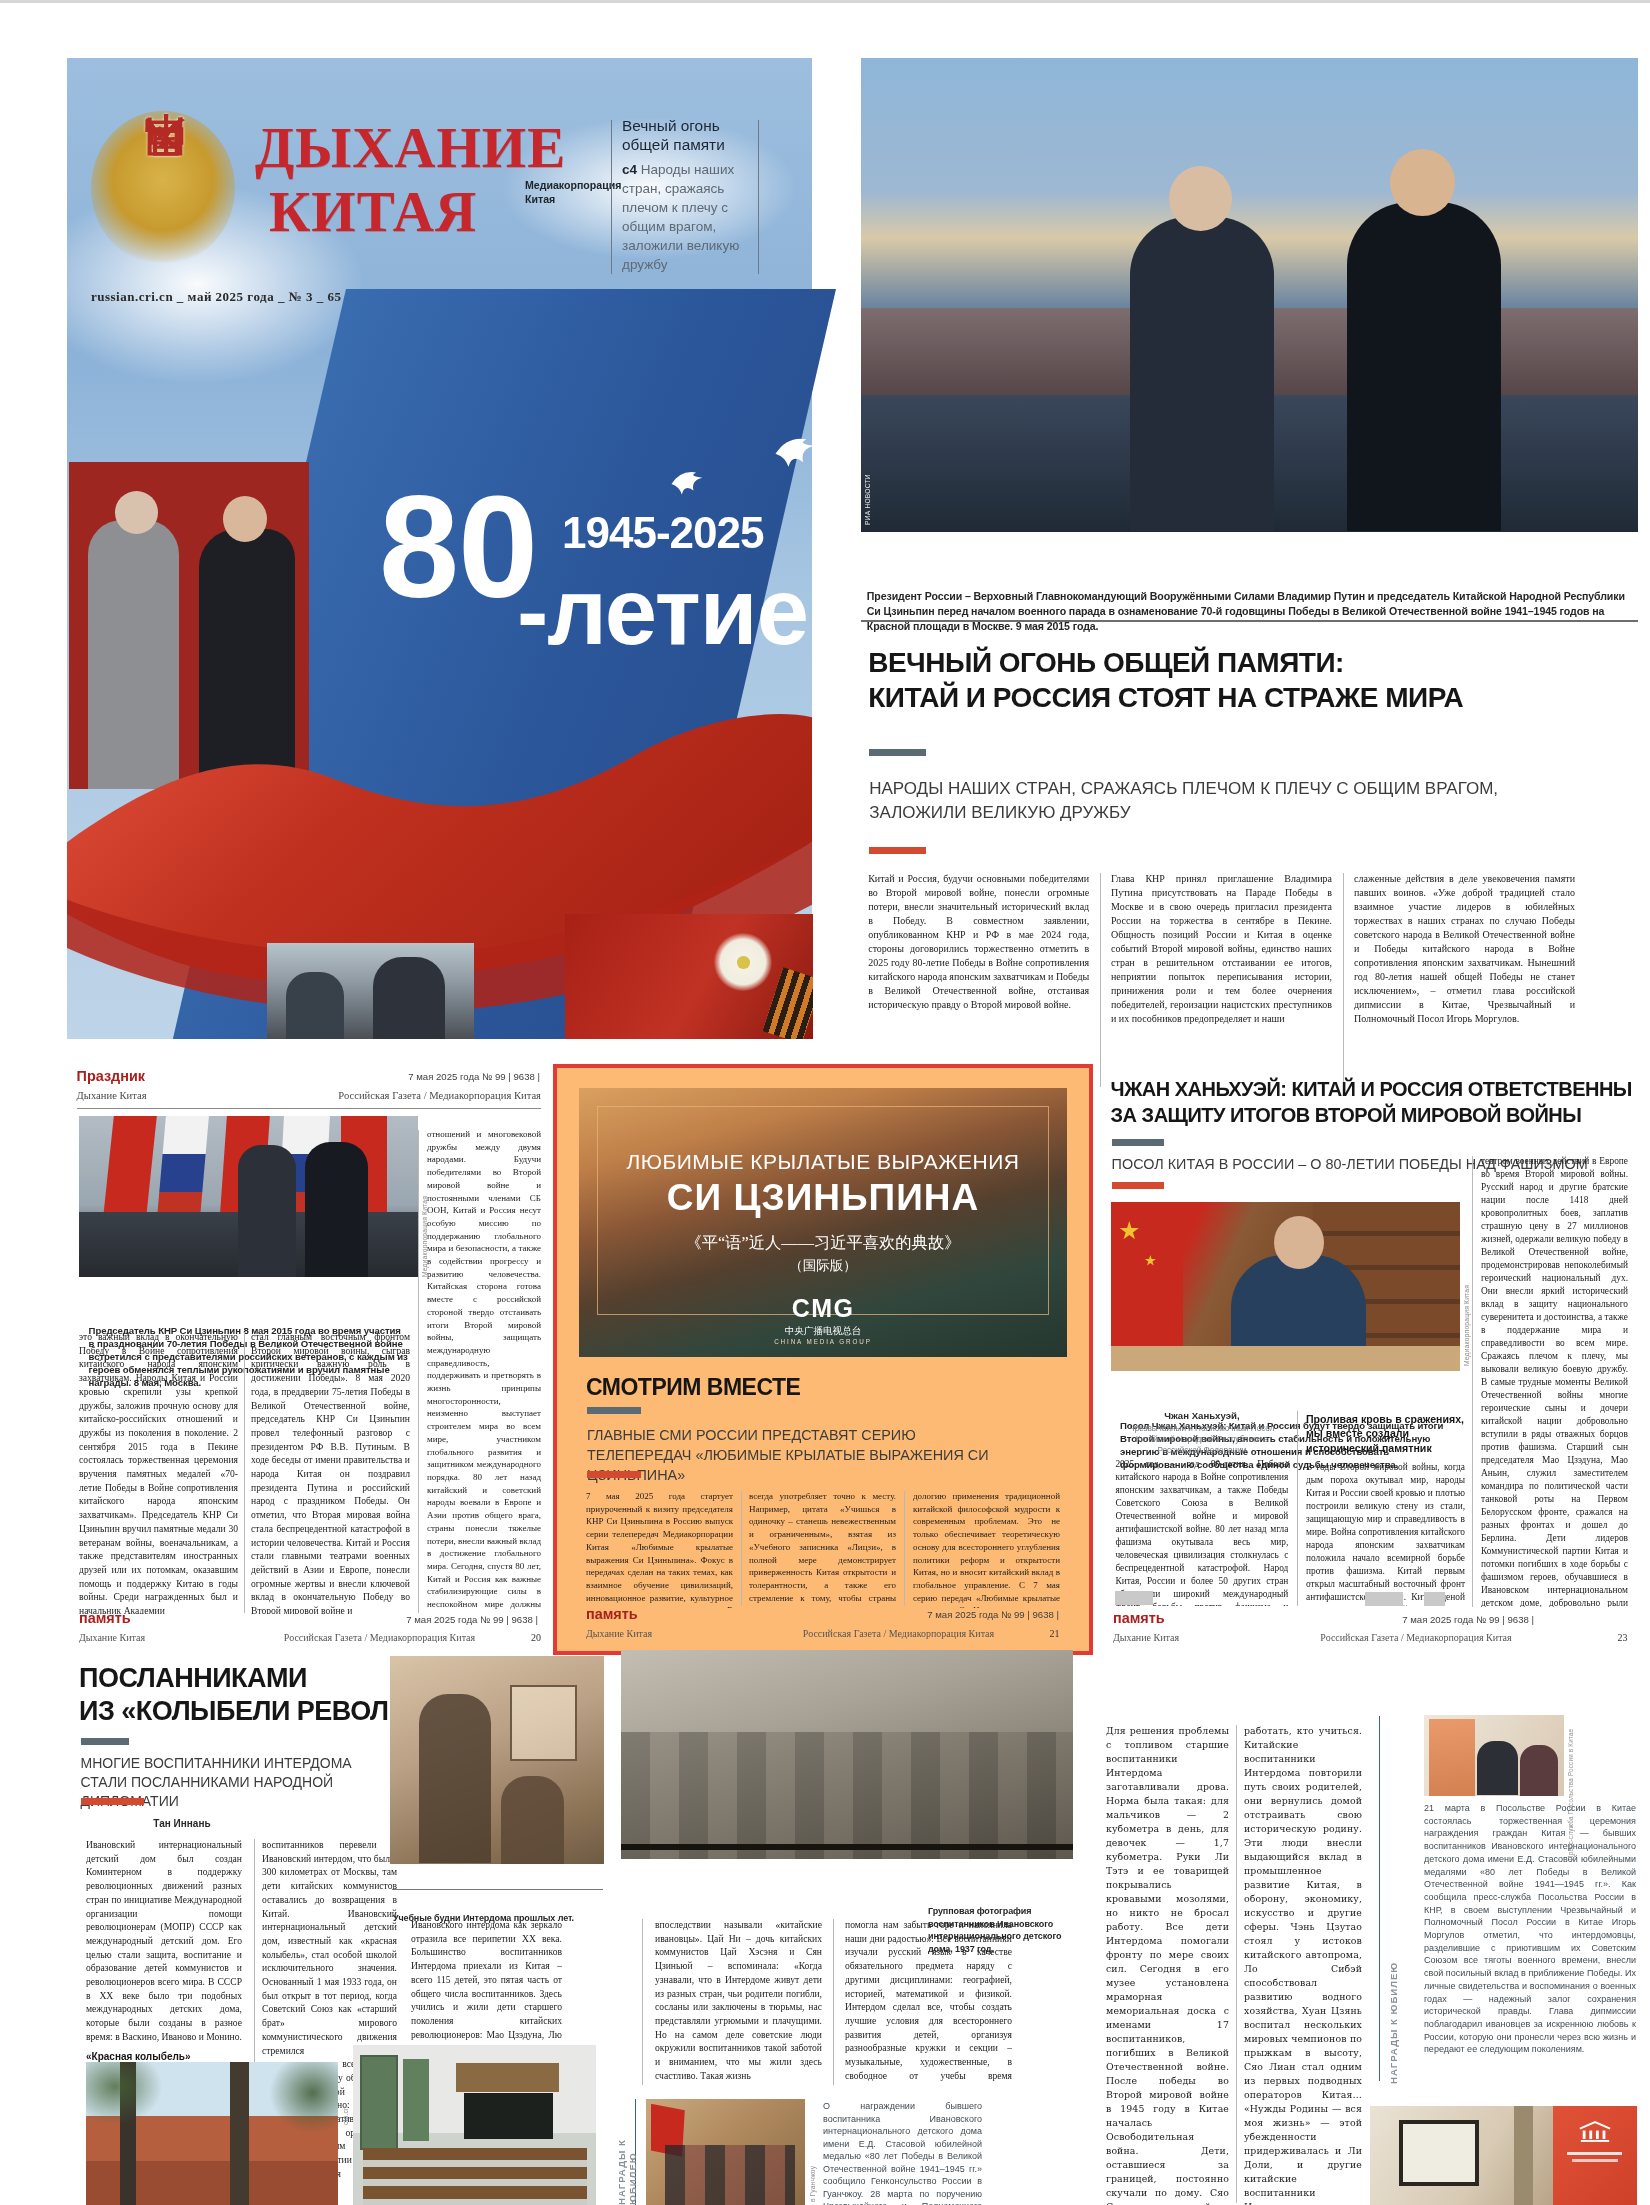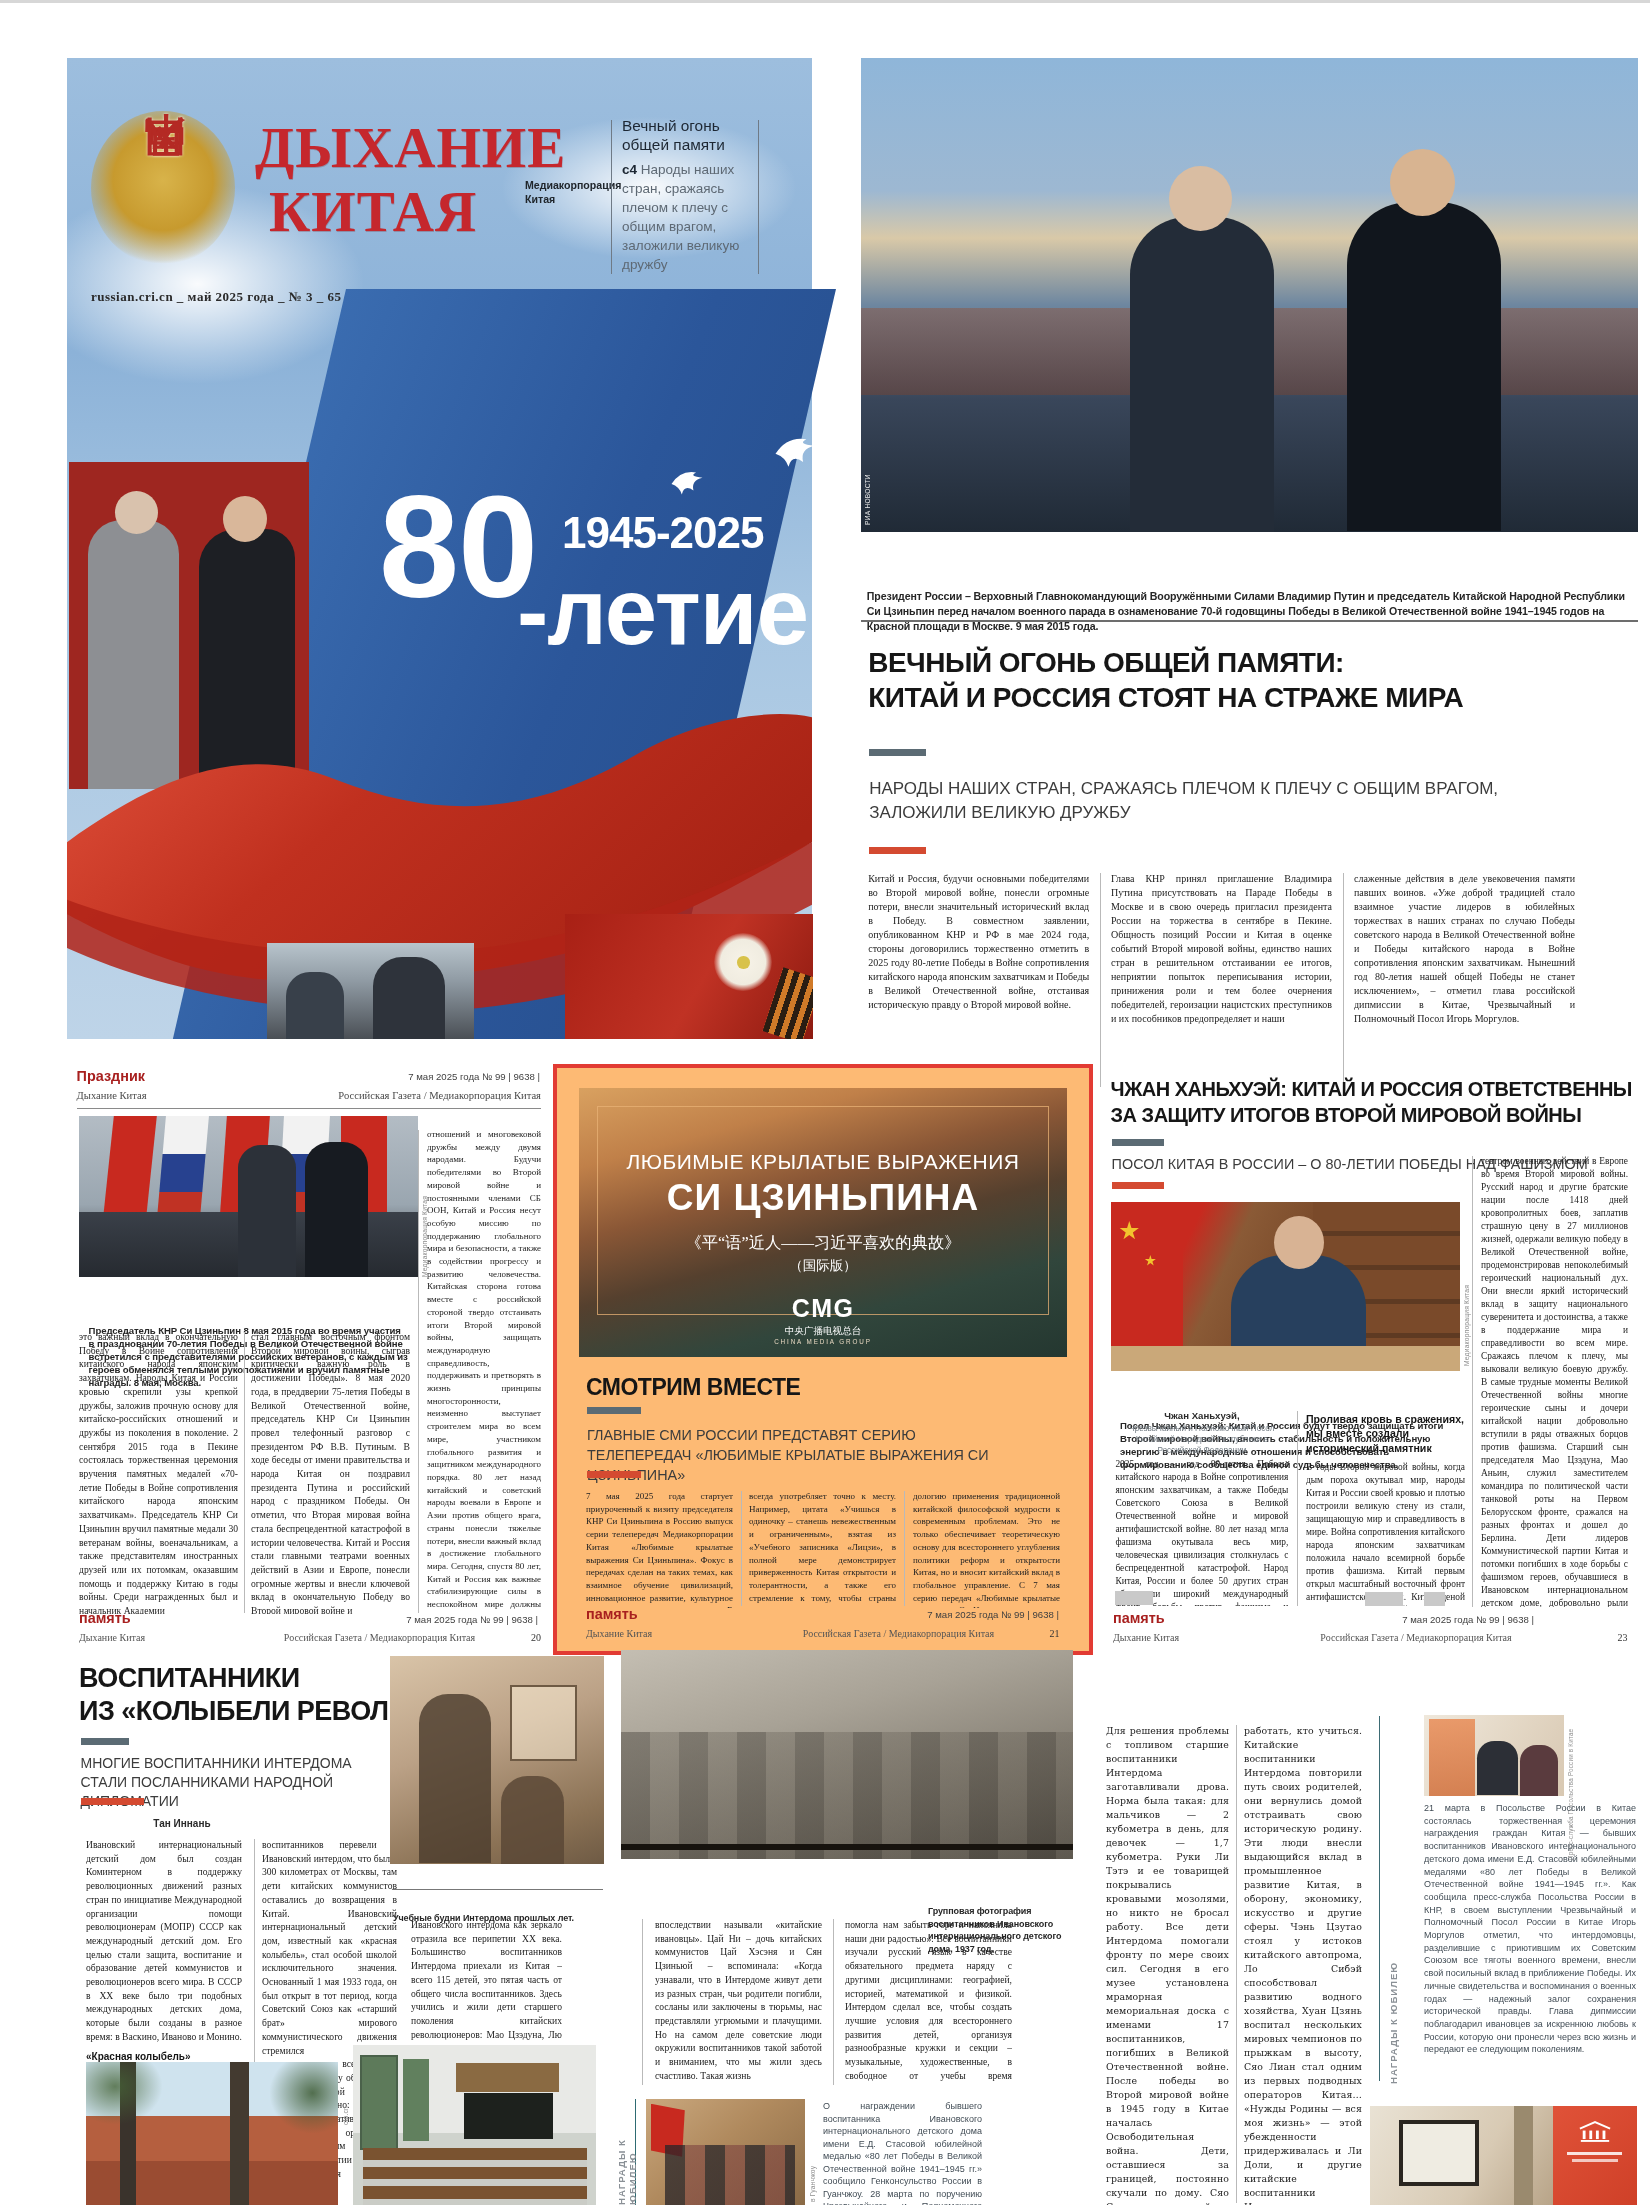--- a/index.html
+++ b/index.html
@@ -241,21 +241,21 @@
 
     <div class="abs rubric" style="left:12px;top:542px;font-size:14.4px;">память</div>
     <div class="abs small-meta" style="left:231px;top:546px;width:202px;text-align:right;">7 мая 2025 года    № 99  |  9638  |</div>
     <div class="abs serif" style="left:12px;top:564px;font-size:10px;color:#555;">Дыхание Китая</div>
     <div class="abs serif" style="left:202px;top:564px;width:226px;text-align:center;font-size:10px;color:#555;">Российская Газета / Медиакорпорация Китая</div>
     <div class="abs serif" style="left:505px;top:564px;width:21.6px;text-align:right;font-size:10px;color:#333;">23</div>
   </div>
 
   <div class="abs" id="bottom" style="left:67px;top:1649px;width:1570px;height:556px;">
 
-    <div class="abs hl" style="left:12px;top:14.4px;font-size:27px;">ВОСПИТАННИКИ</div>
+    <div class="abs hl" style="left:12px;top:14.4px;font-size:27px;">ПОСЛАННИКАМИ</div>
     <div class="abs hl" style="left:12px;top:47px;font-size:27px;">ИЗ «КОЛЫБЕЛИ РЕВОЛЮЦИИ»</div>
     <div class="abs graybar" style="left:13.5px;top:89px;width:48px;"></div>
     <div class="abs deck" style="left:13.5px;top:105px;width:308px;font-size:14px;line-height:19px;">
       <div>МНОГИЕ ВОСПИТАННИКИ ИНТЕРДОМА</div>
       <div>СТАЛИ ПОСЛАННИКАМИ НАРОДНОЙ ДИПЛОМАТИИ</div>
     </div>
     <div class="abs redbar" style="left:13.5px;top:149px;width:63px;"></div>
     <div class="abs" style="left:43px;top:169px;width:144px;text-align:center;font-size:10px;font-weight:700;color:#2a2a2a;">Тан Иннань</div>
 
     <div class="abs clip" style="left:19px;top:189px;width:156px;height:224px;">

